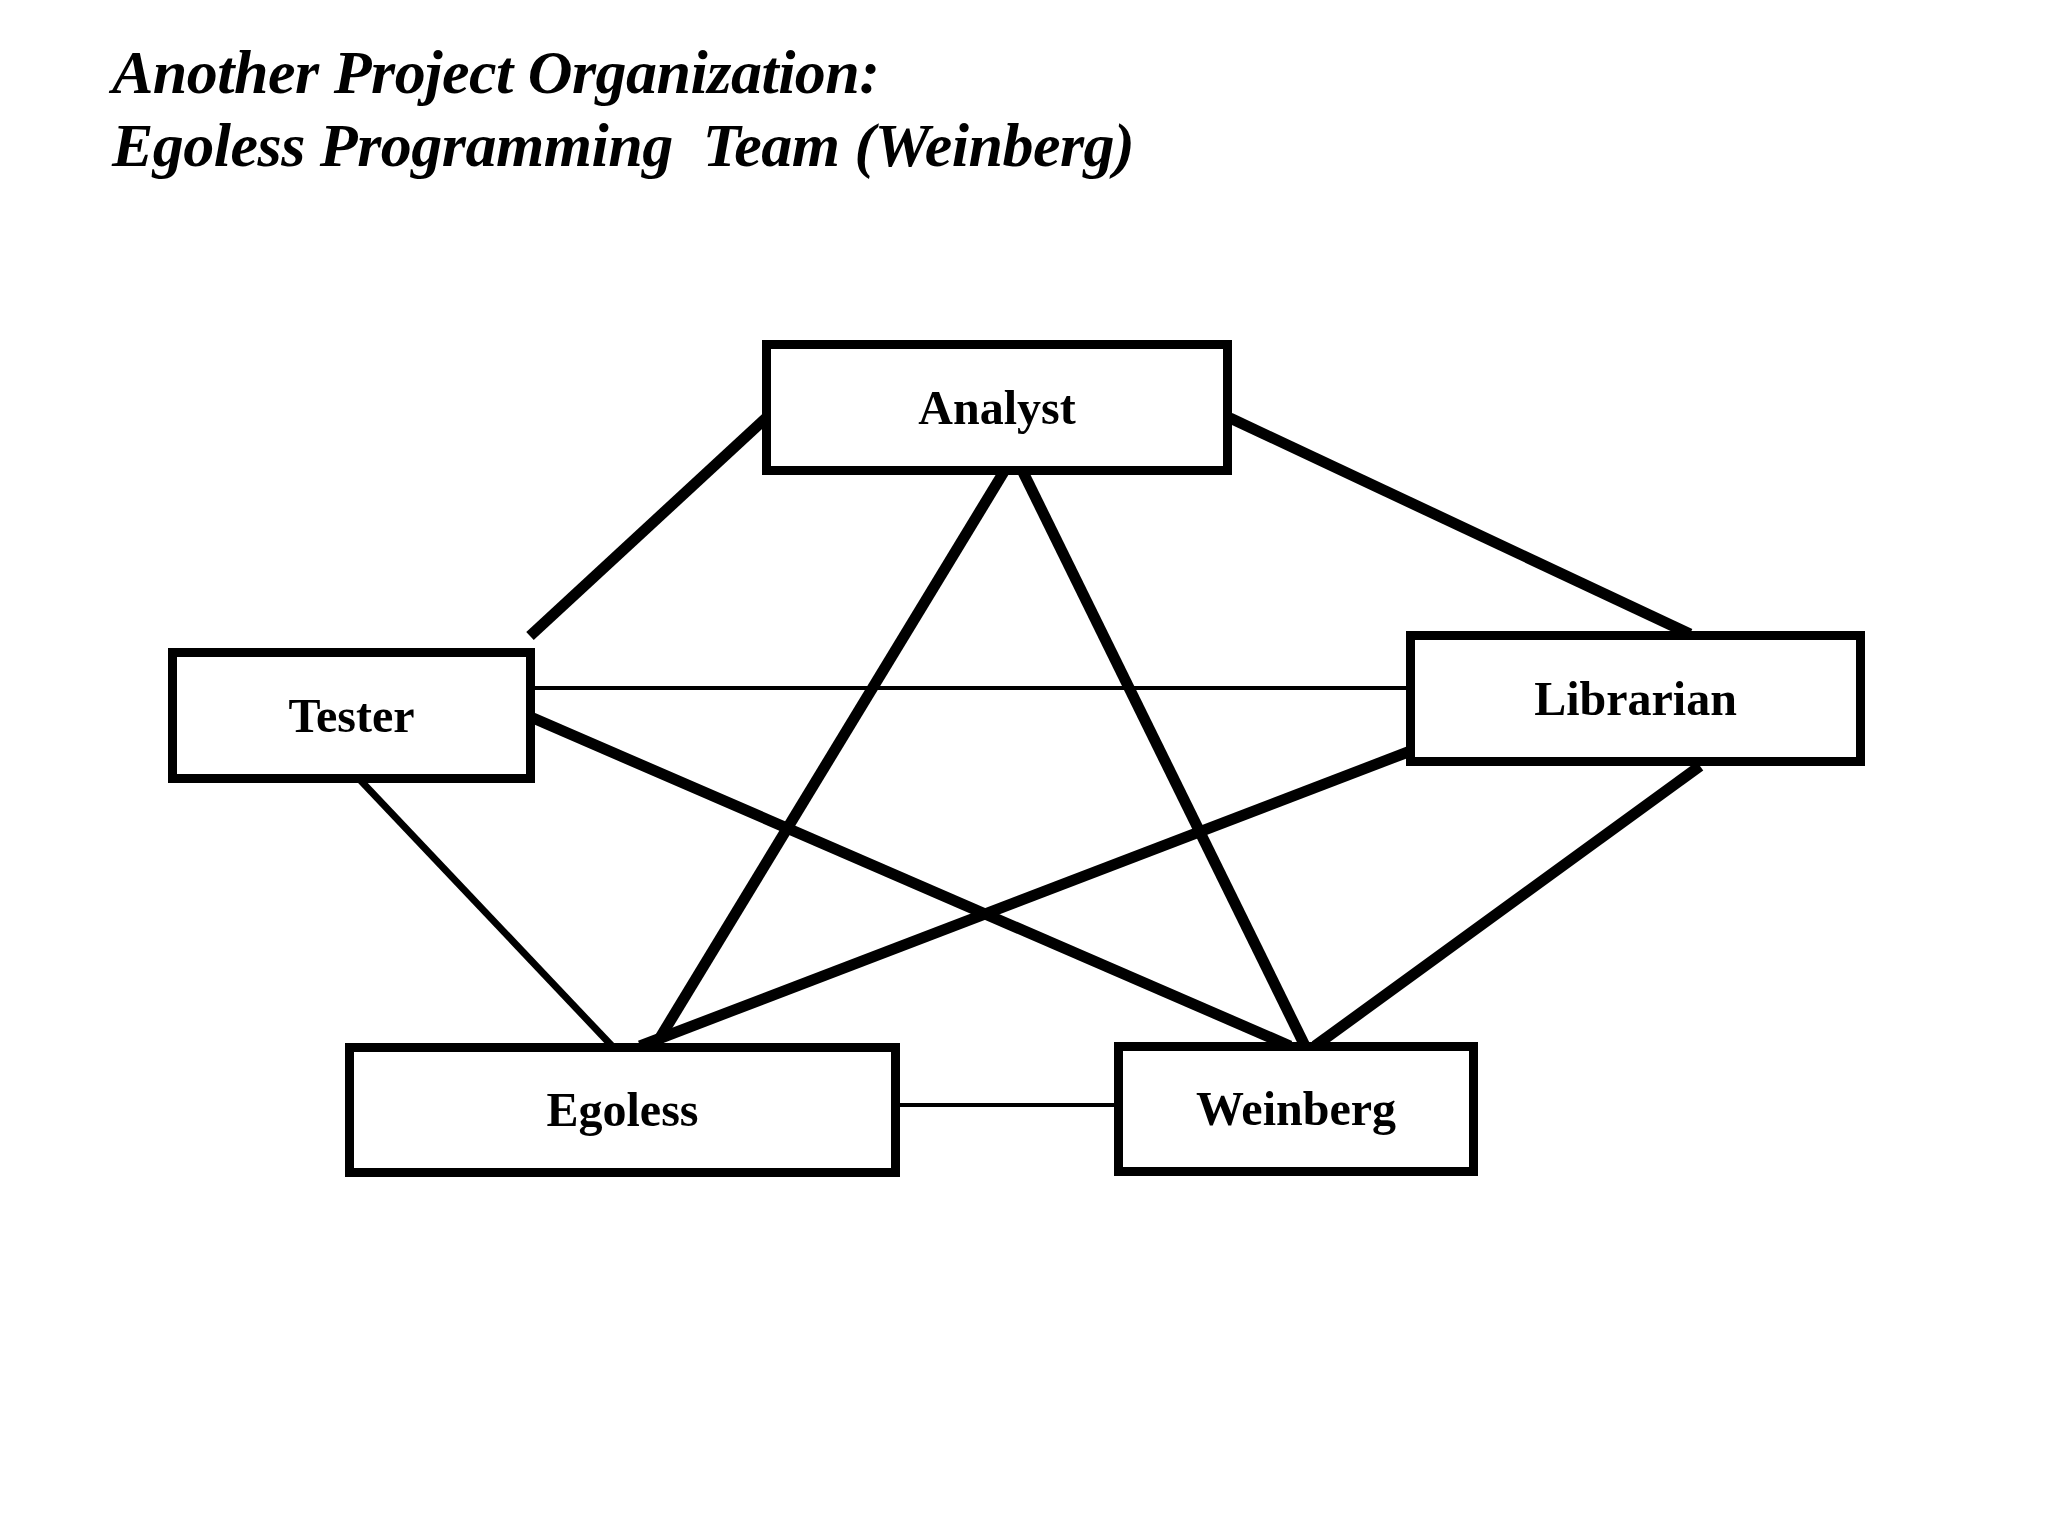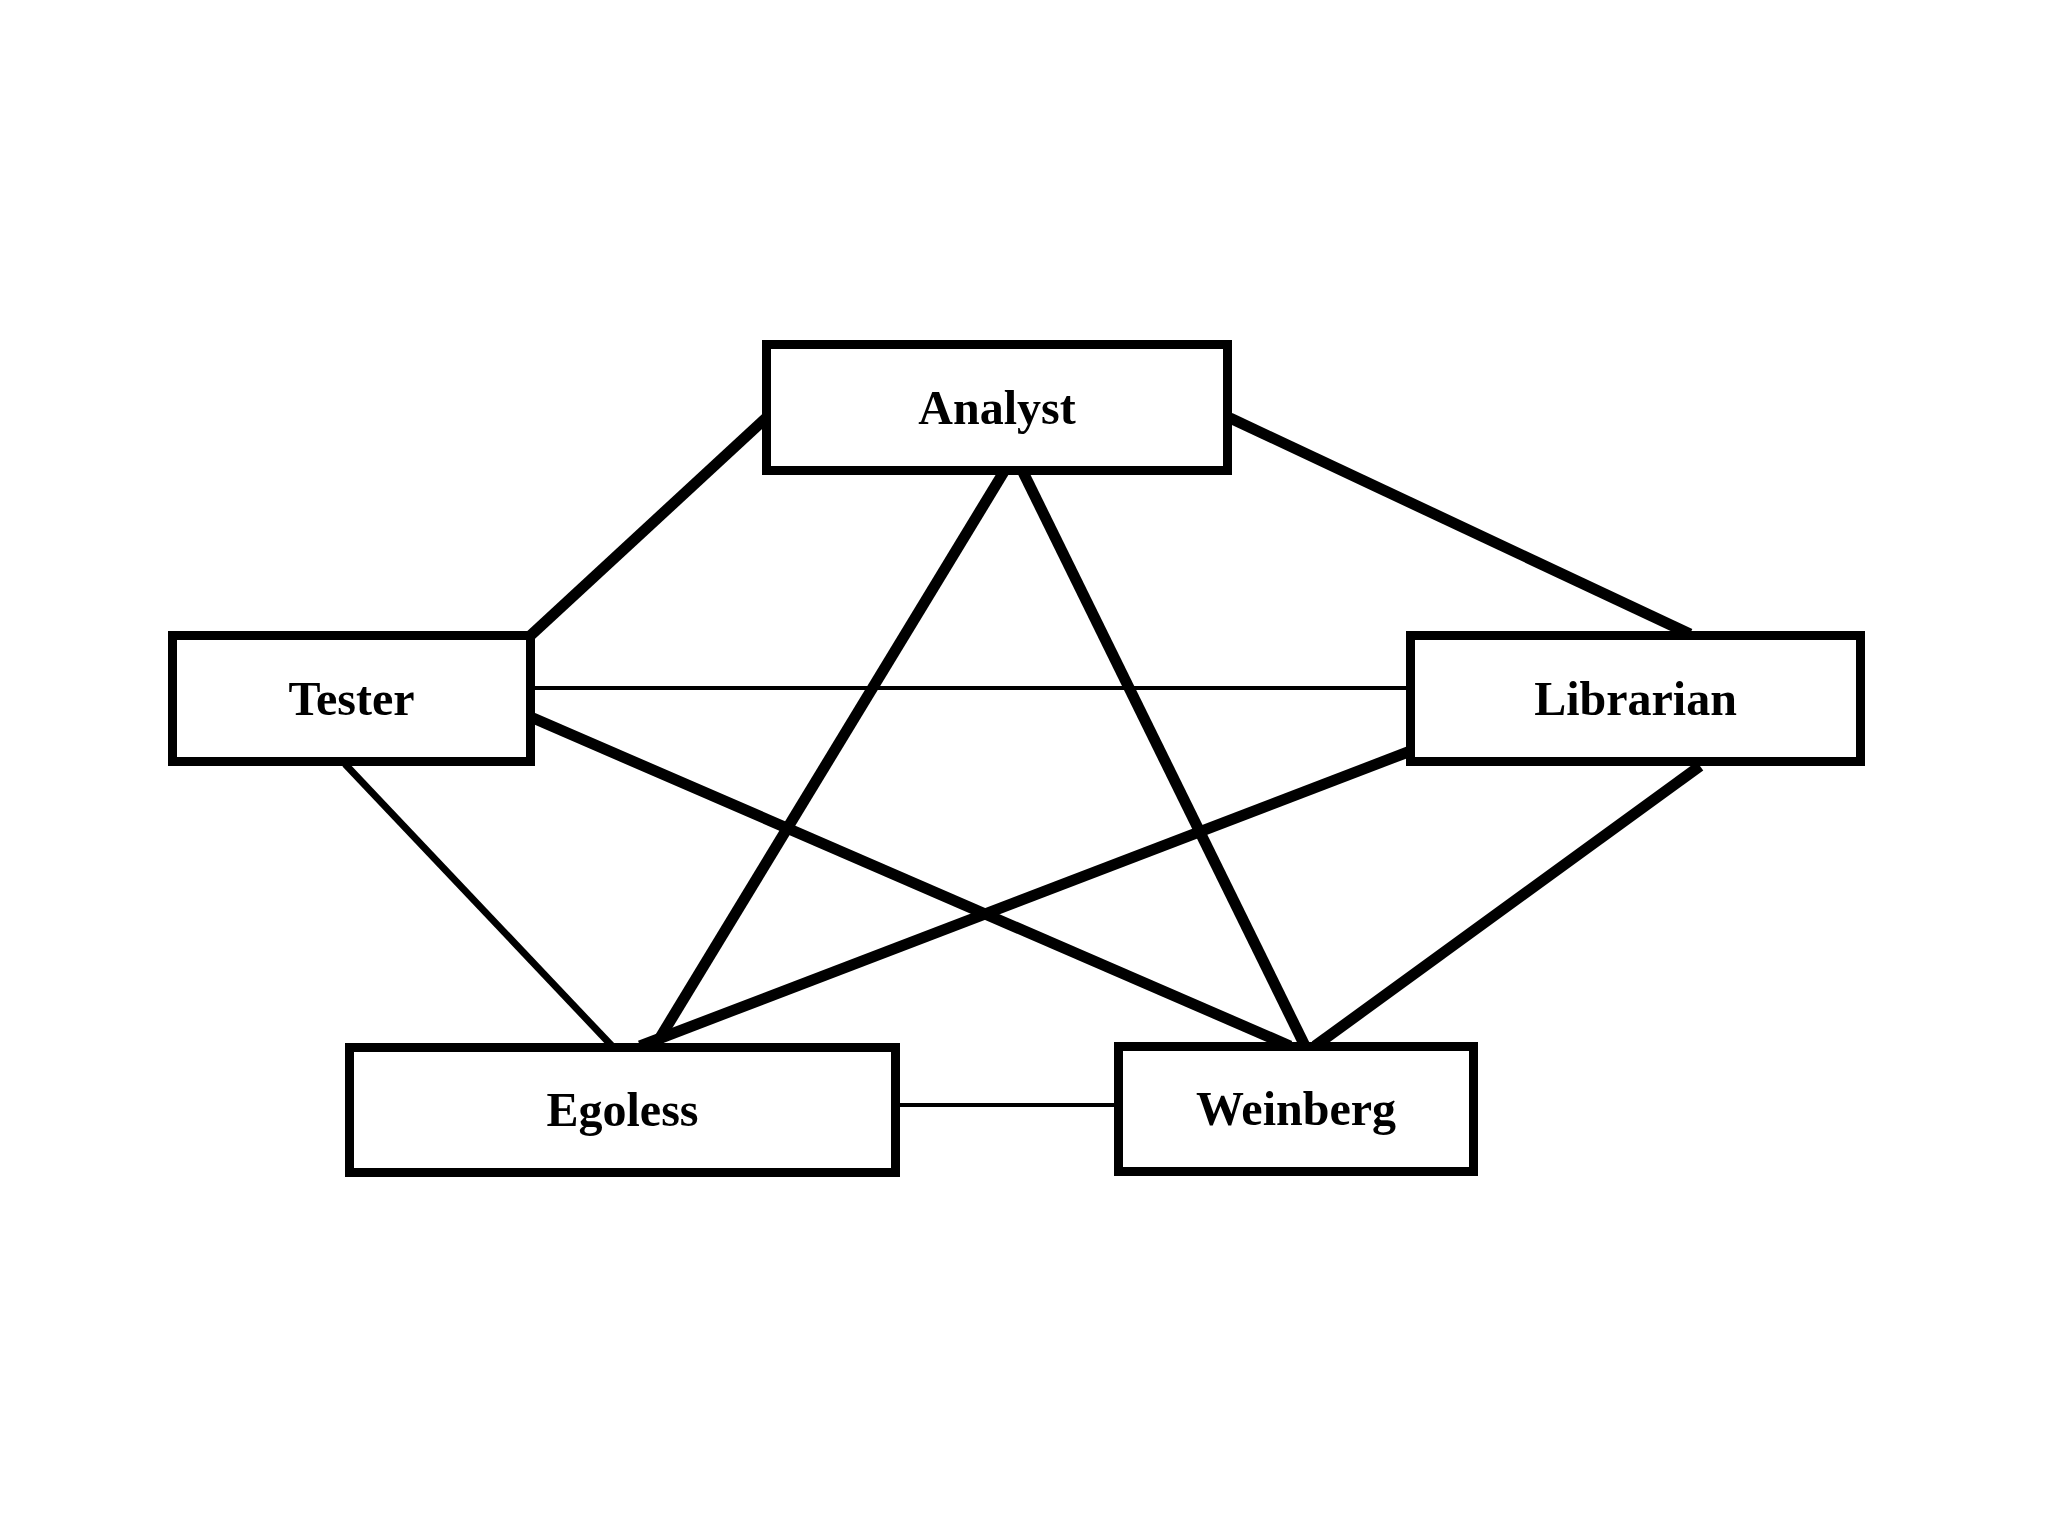--- a/index.html
+++ b/index.html
@@ -87,39 +87,43 @@
   }
   #footer-left  { left: 116px;  top: 0; }
   #footer-center{ left: 50%; transform: translateX(-50%); top: 0; }
   #footer-page  { left: 1823px; top: 0; }
 </style>
 </head>
 <body>
 
 <div id="slide">
 
+  <div id="title-block">
+    <div class="title-line">Another Project Organization:</div>
+    <div class="title-line">Egoless Programming  Team (Weinberg)</div>
+  </div>
 
   <div id="diagram">
     <svg id="edge-layer" viewBox="0 0 2048 1420" preserveAspectRatio="none">
         <line x1="766" y1="418" x2="530" y2="636" stroke="#000000" stroke-width="11" stroke-linecap="butt"></line>
         <line x1="1230" y1="418" x2="1690" y2="634" stroke="#000000" stroke-width="11" stroke-linecap="butt"></line>
         <line x1="1005" y1="470" x2="655" y2="1046" stroke="#000000" stroke-width="11" stroke-linecap="butt"></line>
         <line x1="1022" y1="470" x2="1305" y2="1046" stroke="#000000" stroke-width="11" stroke-linecap="butt"></line>
         <line x1="535" y1="688" x2="1406" y2="688" stroke="#000000" stroke-width="4" stroke-linecap="butt"></line>
         <line x1="345" y1="764" x2="612" y2="1046" stroke="#000000" stroke-width="7" stroke-linecap="butt"></line>
         <line x1="533" y1="718" x2="1290" y2="1046" stroke="#000000" stroke-width="11" stroke-linecap="butt"></line>
         <line x1="1408" y1="752" x2="640" y2="1046" stroke="#000000" stroke-width="11" stroke-linecap="butt"></line>
         <line x1="1700" y1="766" x2="1315" y2="1046" stroke="#000000" stroke-width="11" stroke-linecap="butt"></line>
         <line x1="900" y1="1105" x2="1114" y2="1105" stroke="#000000" stroke-width="4" stroke-linecap="butt"></line>
       </svg>
 
   <div class="node" style="left: 762px; top: 340px; width: 470px; height: 135px;">
         <span class="node-label">Analyst</span>
       </div>
-      <div class="node" style="left: 168px; top: 631px; width: 367px; height: 135px;">
+      <div class="node" style="left: 168px; top: 648px; width: 367px; height: 135px;">
         <span class="node-label">Tester</span>
       </div>
       <div class="node" style="left: 1406px; top: 631px; width: 459px; height: 135px;">
         <span class="node-label">Librarian</span>
       </div>
       <div class="node" style="left: 345px; top: 1043px; width: 555px; height: 134px;">
         <span class="node-label">Egoless</span>
       </div>
       <div class="node" style="left: 1114px; top: 1042px; width: 364px; height: 134px;">
         <span class="node-label">Weinberg</span>

